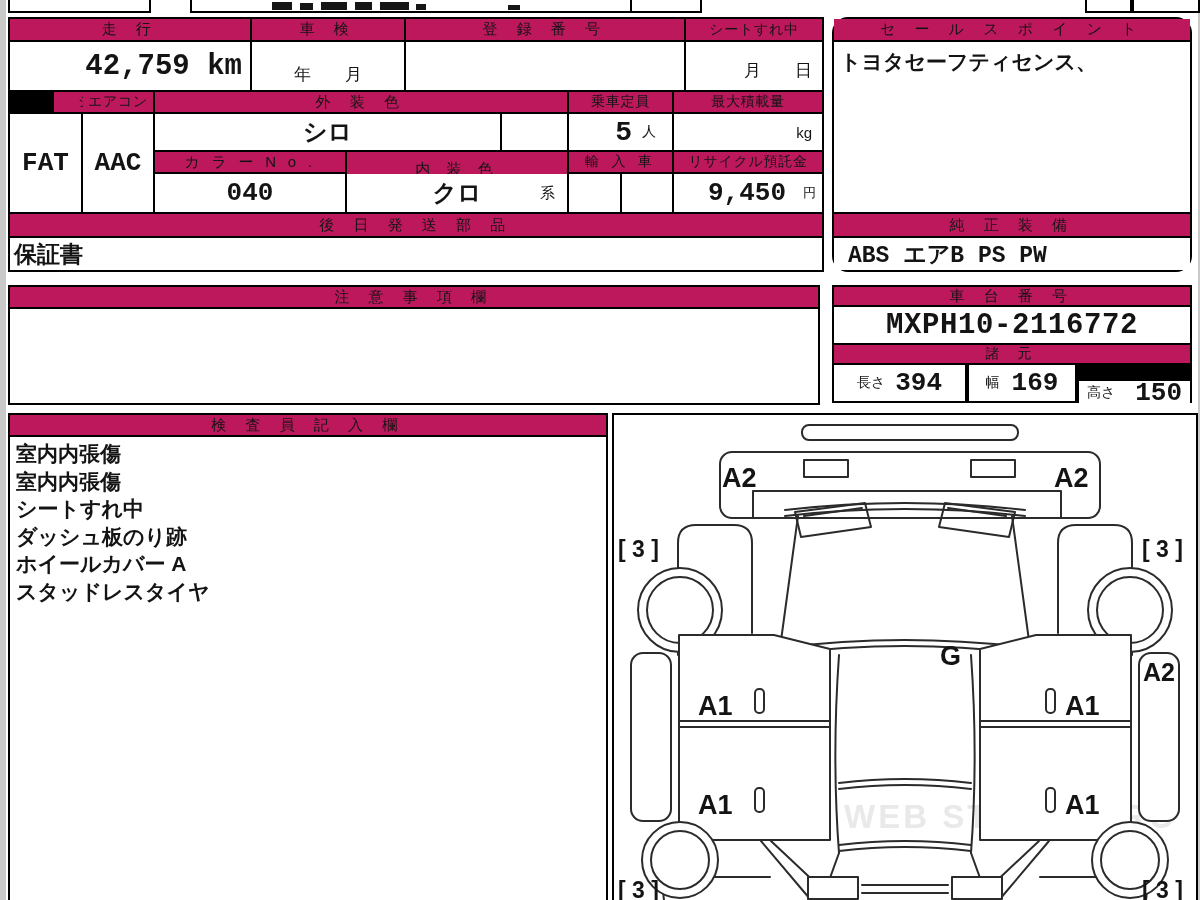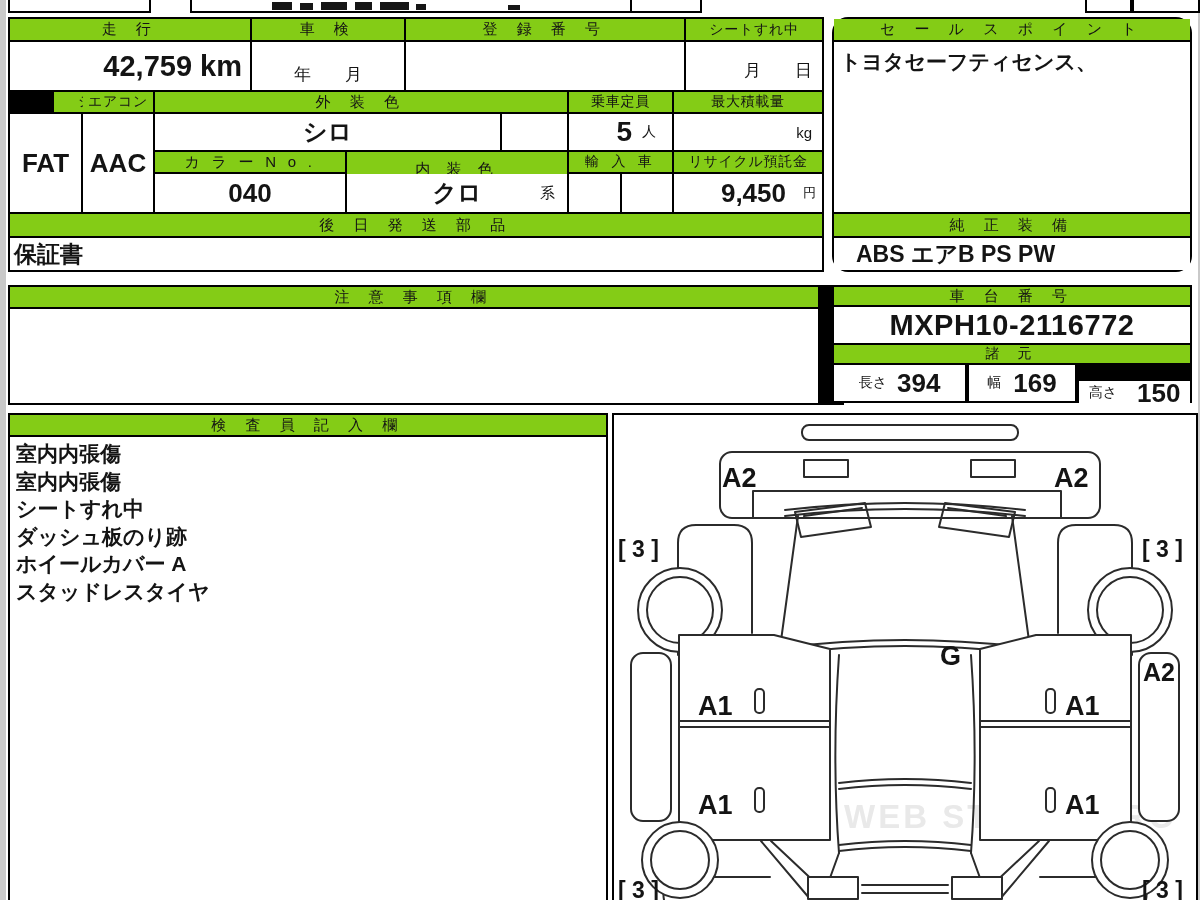--- a/index.html
+++ b/index.html
@@ -8,22 +8,22 @@
     background:#c9c9c9;
     font-family:"Liberation Sans","DejaVu Sans",sans-serif;
     color:#111;
   }
   .paper{position:absolute;left:6px;top:0;width:1192px;height:900px;background:#ffffff;}
   .tbl{position:absolute;background:#000;}
   .cell{
     position:absolute;background:#fff;display:flex;align-items:center;justify-content:center;
     white-space:nowrap;overflow:hidden;color:#141414;
   }
-  .hdr{background:#84cc16;font-size:15px;letter-spacing:0.05em;}
-  .val{font-weight:bold;}
+  .hdr{background:#be185d;font-size:15px;letter-spacing:0.05em;}
+  .val{font-weight:bold;font-family:Liberation Mono, monospace;}
   .frag{position:absolute;background:#fff;border:2px solid #000;border-top:none;}
   .gmark{position:absolute;background:#161616;}
   .salesline{font-weight:bold;font-size:21px;line-height:33px;}
   .insline{font-weight:bold;font-size:21px;line-height:27.5px;}
   .diagbox{
     position:absolute;left:612px;top:413px;width:586px;height:487px;background:#fff;
     border:2px solid #000;border-bottom:none;box-sizing:border-box;
   }
   svg text{font-family:"Liberation Sans","DejaVu Sans",sans-serif;}
 </style>
@@ -97,24 +97,24 @@
   <div class="cell hdr" style="left:2px;top:197px;width:812px;height:22px;letter-spacing:0.5em;">後 日 発 送 部 品</div>
   <div class="cell val" style="left:2px;top:221px;width:812px;height:32px;justify-content:flex-start;padding-left:4px;box-sizing:border-box;font-size:23px;">保証書</div>
 </div>
 
 <div class="tbl" style="left:832px;top:17px;width:360px;height:255px;border-radius:16px;">
   <div class="cell hdr" style="left:2px;top:2px;width:356px;height:21px;letter-spacing:0.5em;">セ ー ル ス ポ イ ン ト</div>
   <div class="cell" style="left:2px;top:25px;width:356px;height:170px;flex-direction:column;align-items:flex-start;justify-content:flex-start;padding:3px 6px;box-sizing:border-box;">
     <div class="salesline">トヨタセーフティセンス、</div>
   </div>
   <div class="cell hdr" style="left:2px;top:197px;width:356px;height:22px;letter-spacing:0.5em;">純 正 装 備</div>
-  <div class="cell val" style="left:2px;top:221px;width:356px;height:32px;justify-content:flex-start;padding-left:22px;box-sizing:border-box;font-size:23px;">ABS エアB PS PW</div>
-</div>
-
-<div class="tbl" style="left:8px;top:285px;width:812px;height:120px;padding-left:24px;">
+  <div class="cell val" style="left:2px;top:221px;width:356px;height:32px;justify-content:flex-start;padding-left:14px;box-sizing:border-box;font-size:23px;">ABS エアB PS PW</div>
+</div>
+
+<div class="tbl" style="left:8px;top:285px;width:812px;height:120px;">
   <div class="cell hdr" style="left:2px;top:2px;width:808px;height:20px;letter-spacing:0.5em;">注 意 事 項 欄</div>
   <div class="cell" style="left:2px;top:24px;width:808px;height:94px;"></div>
 </div>
 
 <div class="tbl" style="left:832px;top:285px;width:360px;height:118px;">
   <div class="cell hdr" style="left:2px;top:2px;width:356px;height:18px;letter-spacing:0.5em;">車 台 番 号</div>
   <div class="cell val" style="left:2px;top:22px;width:356px;height:36px;font-size:29px;letter-spacing:0.02em;">MXPH10-2116772</div>
   <div class="cell hdr" style="left:2px;top:60px;width:356px;height:18px;letter-spacing:0.5em;font-size:14px;">諸 元</div>
   <div class="cell" style="left:2px;top:80px;width:131px;height:36px;gap:10px;">
     <span style="font-size:14px;">長さ</span>

